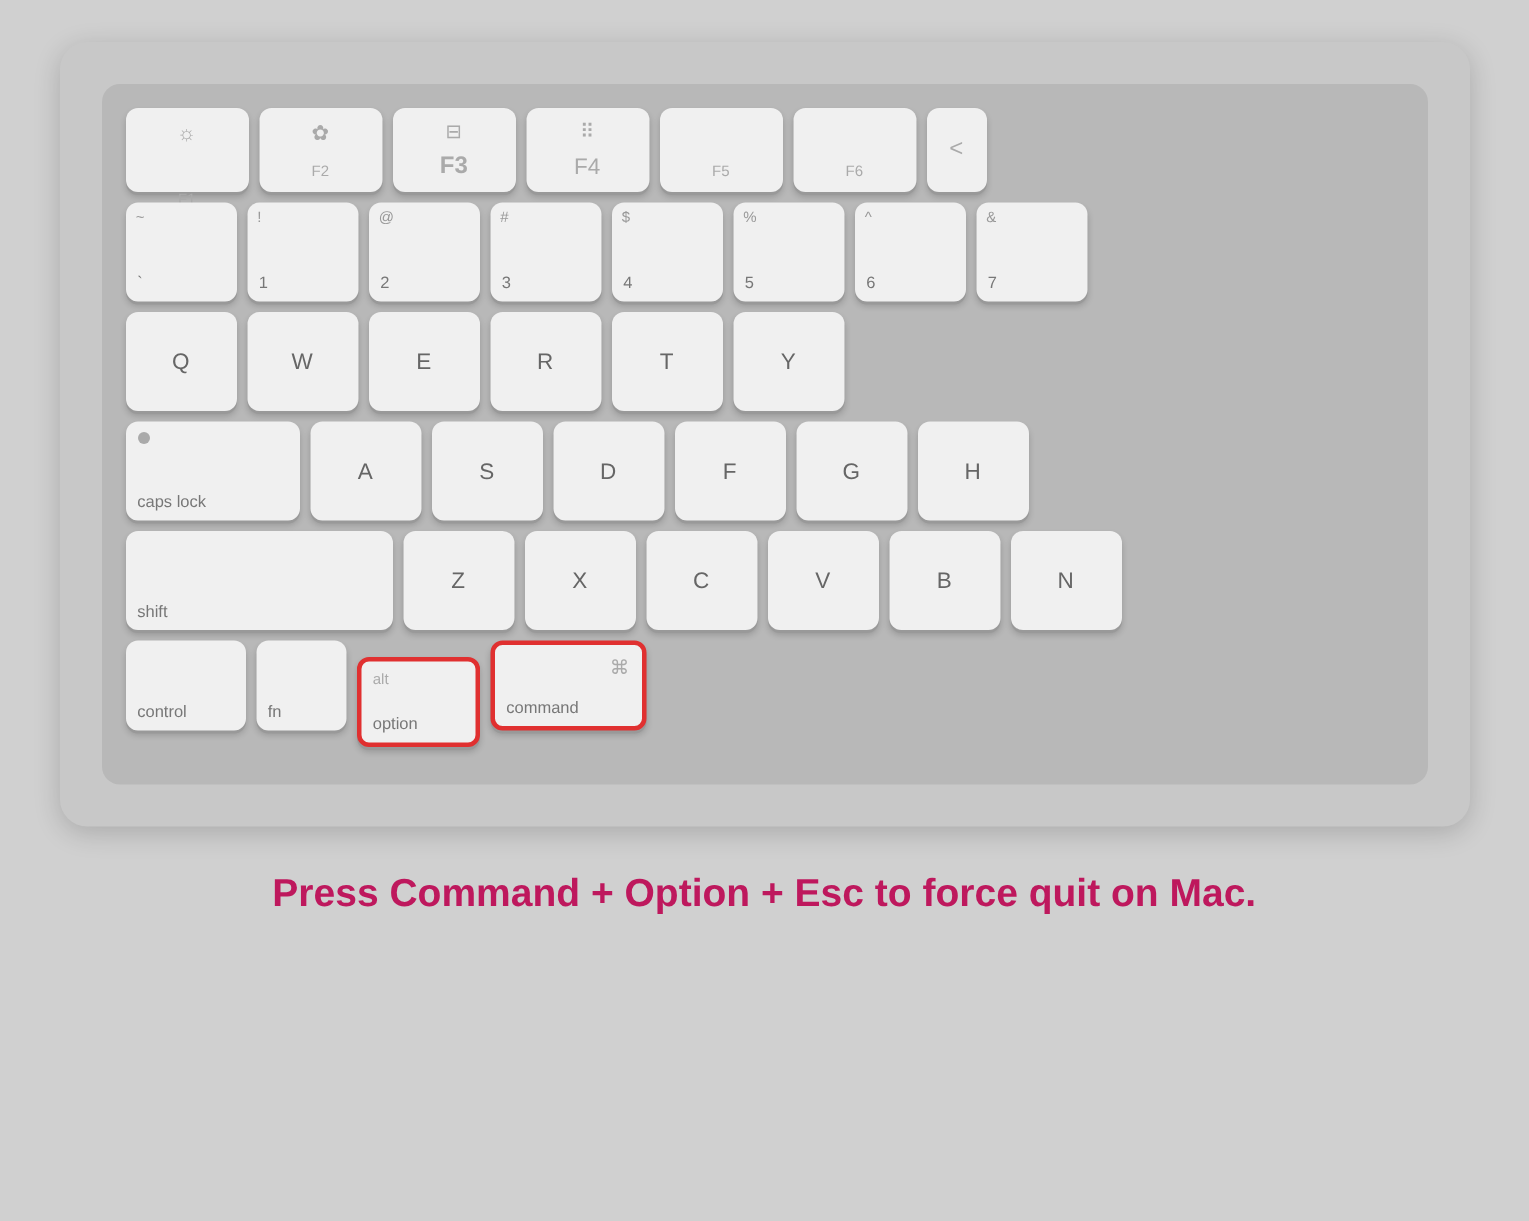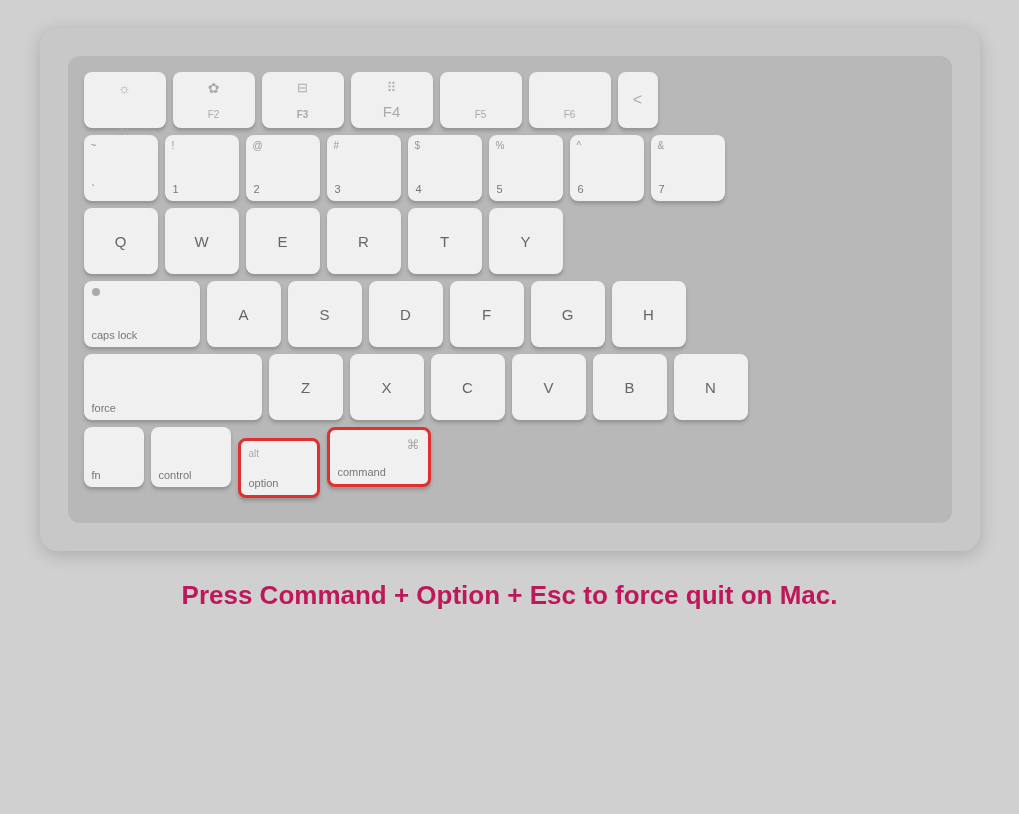--- a/index.html
+++ b/index.html
@@ -163,21 +163,21 @@
       <div class="key fn-key-sm" style="align-items:center; justify-content:space-between; padding:8px 6px;">
         <span style="font-size:14px; color:#aaa;">☼</span>
         <span class="key-label" style="font-size:10px; color:#aaa;margin-top:32px;">F1</span>
       </div>
       <div class="key fn-key-sm" style="align-items:center; justify-content:space-between; padding:8px 6px;">
         <span style="font-size:14px; color:#aaa;">✿</span>
         <span class="key-label" style="font-size:10px; color:#aaa;">F2</span>
       </div>
       <div class="key fn-key-sm" style="align-items:center; justify-content:space-between; padding:8px 6px;">
         <span style="font-size:13px; color:#aaa;">⊟</span>
-        <span class="key-label" style="font-size:10px; color:#aaa;font-weight:bold;">F3</span>
+        <span class="key-label" style="font-size:16px; color:#aaa;font-weight:bold;">F3</span>
       </div>
       <div class="key fn-key-sm" style="align-items:center; justify-content:space-between; padding:8px 6px;">
         <span style="font-size:13px; color:#aaa;">⠿</span>
         <span class="key-label" style="font-size:15px; color:#aaa;">F4</span>
       </div>
       <div class="key fn-key-sm" style="align-items:center; justify-content:flex-end; padding:8px 6px;">
         <span class="key-label" style="font-size:10px; color:#aaa;">F5</span>
       </div>
       <div class="key fn-key-sm" style="align-items:center; justify-content:flex-end; padding:8px 6px;">
         <span class="key-label" style="font-size:10px; color:#aaa;">F6</span>
@@ -263,21 +263,21 @@
       <div class="key letter-key center-text">
         <span>G</span>
       </div>
       <div class="key letter-key center-text">
         <span>H</span>
       </div>
     </div>
 
     <div class="key-row">
       <div class="key shift-key">
-        <span class="key-label">force</span>
+        <span class="key-label">shift</span>
       </div>
       <div class="key letter-key center-text">
         <span>Z</span>
       </div>
       <div class="key letter-key center-text">
         <span>X</span>
       </div>
       <div class="key letter-key center-text">
         <span>C</span>
       </div>
@@ -286,25 +286,25 @@
       </div>
       <div class="key letter-key center-text">
         <span>B</span>
       </div>
       <div class="key letter-key center-text">
         <span>N</span>
       </div>
     </div>
 
     <div class="key-row">
+      <div class="key ctrl-bottom">
+        <span class="key-label">control</span>
+      </div>
       <div class="key fn-bottom">
         <span class="key-label">fn</span>
-      </div>
-      <div class="key ctrl-bottom">
-        <span class="key-label">control</span>
       </div>
       <div class="key option-bottom highlighted" style="position:relative;margin-top:11px;">
         <span style="position:absolute; top:7px; left:8px; font-size:10px; color:#aaa;">alt</span>
         <span class="key-label">option</span>
       </div>
       <div class="key command-bottom highlighted" style="position:relative;">
         <span style="position:absolute; top:7px; right:8px; font-size:13px; color:#aaa;">⌘</span>
         <span class="key-label">command</span>
       </div>
     </div>

